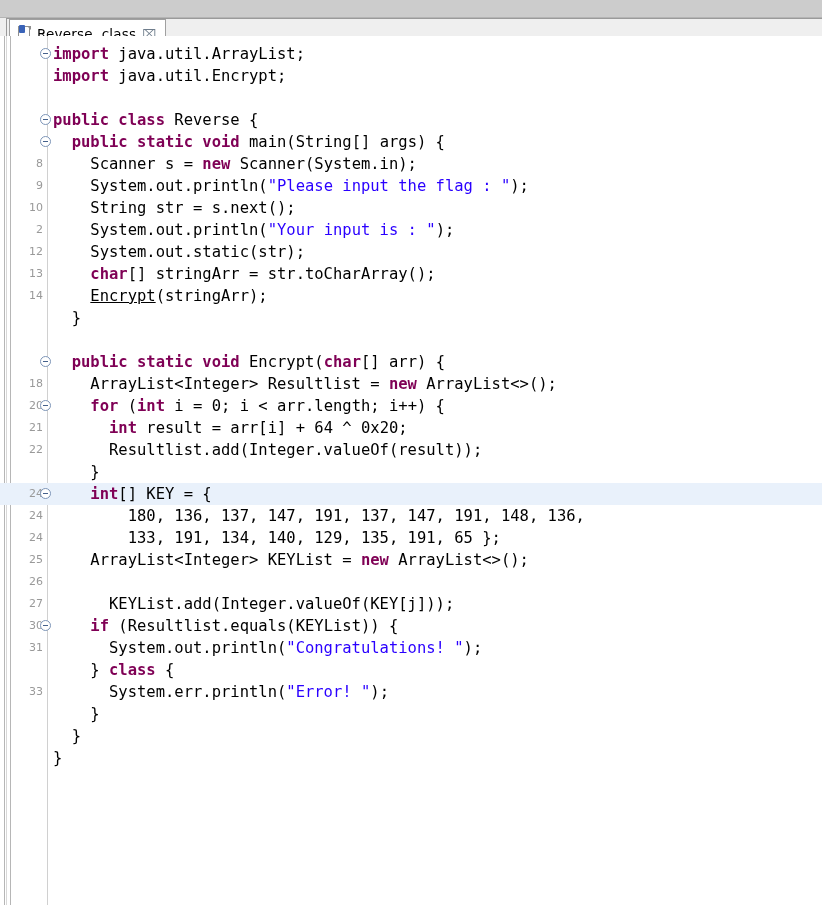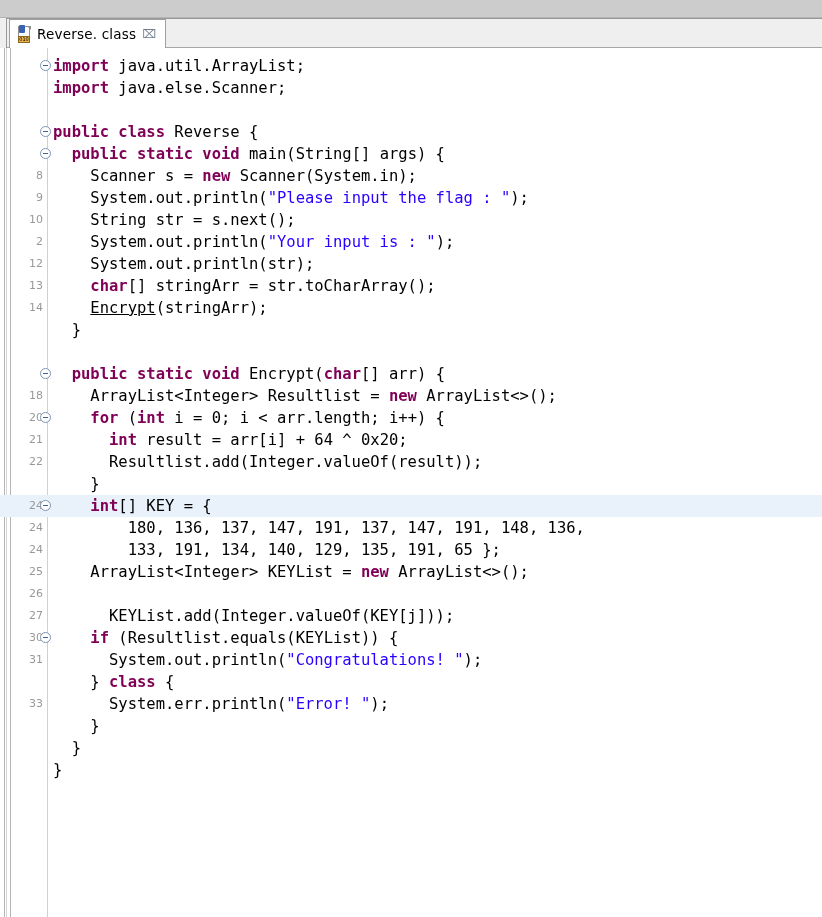--- a/index.html
+++ b/index.html
@@ -102,21 +102,21 @@
   .tab-close {
     font-family: "DejaVu Sans", "Liberation Sans", sans-serif;
     font-size: 12px;
     color: #6f7d8c;
     margin-left: 1px;
   }
 
   
   .editor {
     position: absolute;
-    left: 0; top: 48px;
+    left: 0; top: 36px;
     width: 822px; height: 869px;
     background: #ffffff;
     overflow: hidden;
   }
   
   .rule { position: absolute; top: 0; width: 1px; height: 869px; background: #b6b6b6; }
   .rule.r1 { left: 4px; }
   .rule.r2 { left: 6px; background: #d8d8d8; }
   .rule.r3 { left: 10px; }
   .gutter-sep { position: absolute; left: 47px; top: 0; width: 1px; height: 869px; background: #d0d0d0; }
@@ -191,29 +191,29 @@
   <span class="tab-close">⌧</span>
 </div>
 
 <div class="editor">
   <div class="rule r1"></div>
   <div class="rule r2"></div>
   <div class="rule r3"></div>
   <div class="gutter-sep"></div>
   <div class="code-lines" id="code-lines">
       <div class="line"><span class="lineno"></span><span class="fold"></span><span class="code"><span class="kw">import</span><span class=""> java.util.ArrayList;</span></span></div>
-      <div class="line"><span class="lineno"></span><span class="code"><span class="kw">import</span><span class=""> java.else.Scanner;</span></span></div>
+      <div class="line"><span class="lineno"></span><span class="code"><span class="kw">import</span><span class=""> java.util.Encrypt;</span></span></div>
       <div class="line"><span class="lineno"></span><span class="code"><span class=""></span></span></div>
       <div class="line"><span class="lineno"></span><span class="fold"></span><span class="code"><span class="kw">public class</span><span class=""> Reverse {</span></span></div>
       <div class="line"><span class="lineno"></span><span class="fold"></span><span class="code"><span class="">  </span><span class="kw">public static void</span><span class=""> main(String[] args) {</span></span></div>
       <div class="line"><span class="lineno">8</span><span class="code"><span class="">    Scanner s = </span><span class="kw">new</span><span class=""> Scanner(System.in);</span></span></div>
       <div class="line"><span class="lineno">9</span><span class="code"><span class="">    System.out.println(</span><span class="str">"Please input the flag : "</span><span class="">);</span></span></div>
       <div class="line"><span class="lineno">10</span><span class="code"><span class="">    String str = s.next();</span></span></div>
       <div class="line"><span class="lineno">2</span><span class="code"><span class="">    System.out.println(</span><span class="str">"Your input is : "</span><span class="">);</span></span></div>
-      <div class="line"><span class="lineno">12</span><span class="code"><span class="">    System.out.println(str);</span></span></div>
+      <div class="line"><span class="lineno">12</span><span class="code"><span class="">    System.out.static(str);</span></span></div>
       <div class="line"><span class="lineno">13</span><span class="code"><span class="">    </span><span class="kw">char</span><span class="">[] stringArr = str.toCharArray();</span></span></div>
       <div class="line"><span class="lineno">14</span><span class="code"><span class="">    </span><span class="mth">Encrypt</span><span class="">(stringArr);</span></span></div>
       <div class="line"><span class="lineno"></span><span class="code"><span class="">  }</span></span></div>
       <div class="line"><span class="lineno"></span><span class="code"><span class=""></span></span></div>
       <div class="line"><span class="lineno"></span><span class="fold"></span><span class="code"><span class="">  </span><span class="kw">public static void</span><span class=""> Encrypt(</span><span class="kw">char</span><span class="">[] arr) {</span></span></div>
       <div class="line"><span class="lineno">18</span><span class="code"><span class="">    ArrayList&lt;Integer&gt; Resultlist = </span><span class="kw">new</span><span class=""> ArrayList&lt;&gt;();</span></span></div>
       <div class="line"><span class="lineno">20</span><span class="fold"></span><span class="code"><span class="">    </span><span class="kw">for</span><span class=""> (</span><span class="kw">int</span><span class=""> i = 0; i &lt; arr.length; i++) {</span></span></div>
       <div class="line"><span class="lineno">21</span><span class="code"><span class="">      </span><span class="kw">int</span><span class=""> result = arr[i] + 64 ^ 0x20;</span></span></div>
       <div class="line"><span class="lineno">22</span><span class="code"><span class="">      Resultlist.add(Integer.valueOf(result));</span></span></div>
       <div class="line"><span class="lineno"></span><span class="code"><span class="">    }</span></span></div>

